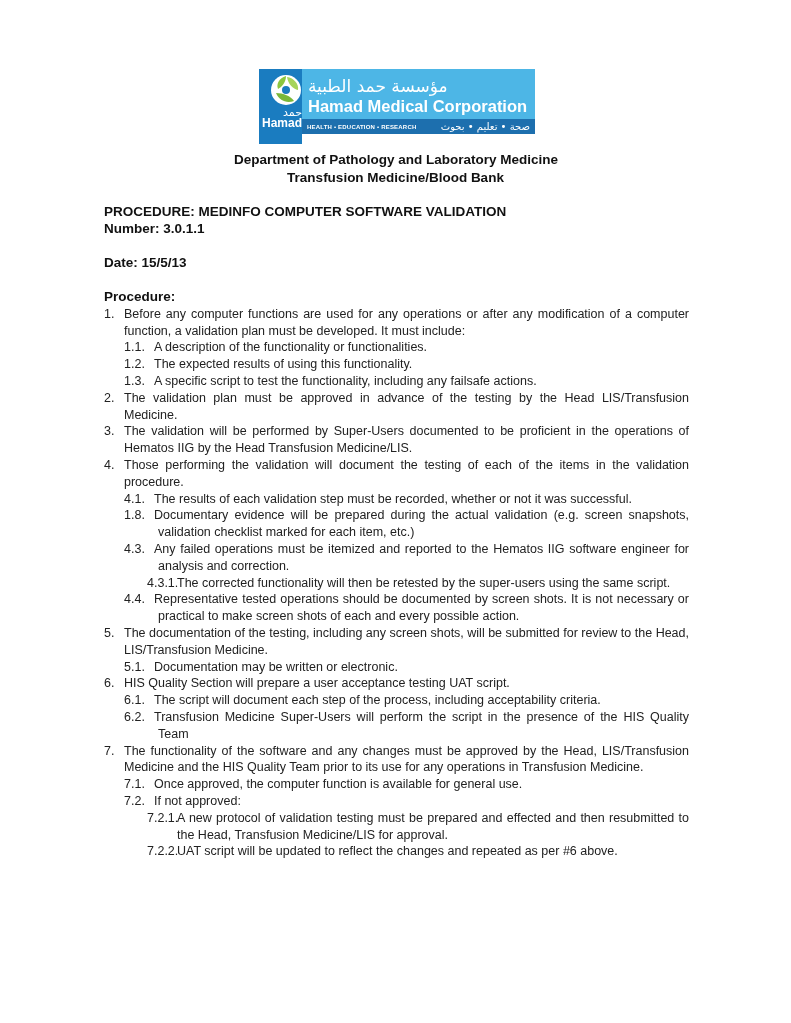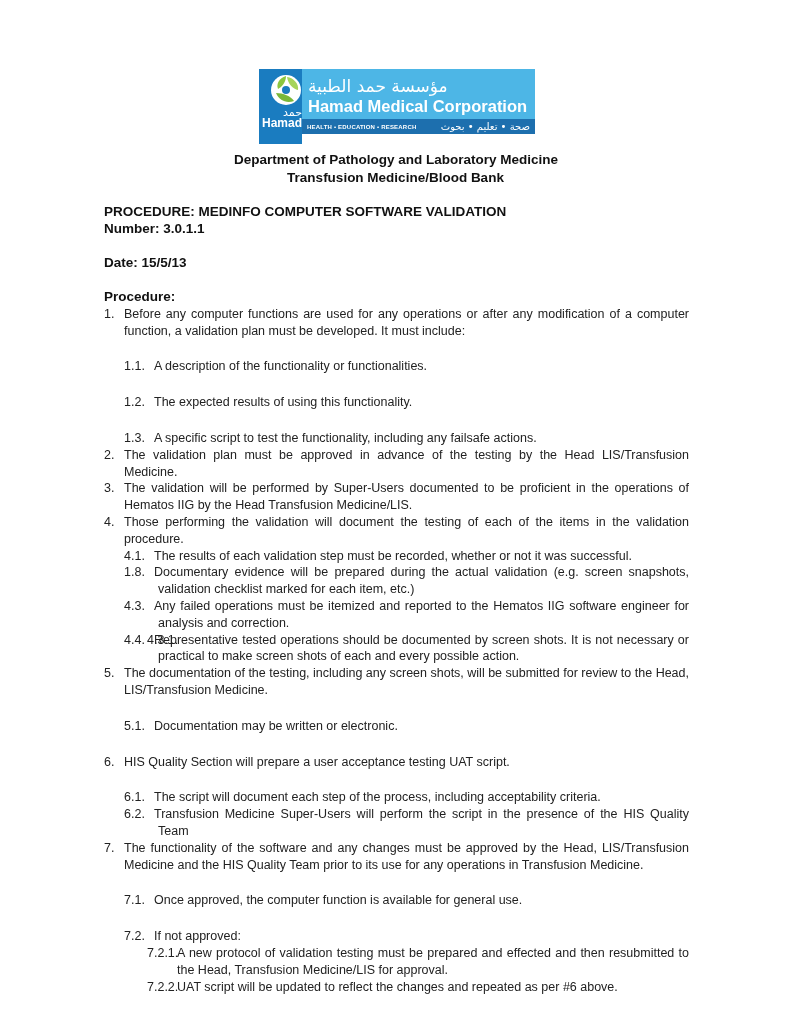--- a/index.html
+++ b/index.html
@@ -27,21 +27,21 @@
     .item { position: relative; text-align: justify; }
     .l1 { padding-left: 20px; }
     .l2 { padding-left: 54px; margin-left: 0; }
     .l3 { padding-left: 73px; }
     .num { position: absolute; left: 0; }
     .l2 .num { left: 20px; }
     .l3 .num { left: 43px; }
     .txt { display: block; }
     .l2 .txt { text-indent: -4px; padding-left: 0; }
     .l3 .txt { text-indent: 0; }
-    .nojust { text-align: left; margin-top: 19px; }
+    .nojust { text-align: left; }
   </style>
 </head>
 <body>
 
 <div class="logo">
   <div class="logo-left">
     <svg class="logo-emblem" viewBox="0 0 32 32">
       <circle cx="16" cy="16" r="15" fill="#ffffff"></circle>
       <path d="M16 2 C 9 4, 6 10, 8 15 C 12 13, 16 8, 16 2 Z" fill="#8cc63f"></path>
       <path d="M17 3 C 24 4, 29 10, 28 16 C 23 15, 18 10, 17 3 Z" fill="#a6d45a"></path>
@@ -106,20 +106,21 @@
   <div class="item l2">
       <span class="num">1.8.</span>
       <span class="txt">Documentary evidence will be prepared during the actual validation (e.g. screen snapshots, validation checklist marked for each item, etc.)</span>
     </div>
   <div class="item l2">
       <span class="num">4.3.</span>
       <span class="txt">Any failed operations must be itemized and reported to the Hematos IIG software engineer for analysis and correction.</span>
     </div>
   <div class="item l3">
       <span class="num">4.3.1.</span>
+      <span class="txt">The corrected functionality will then be retested by the super-users using the same script.</span>
     </div>
   <div class="item l2">
       <span class="num">4.4.</span>
       <span class="txt">Representative tested operations should be documented by screen shots.  It is not necessary or practical to make screen shots of each and every possible action.</span>
     </div>
   <div class="item l1">
       <span class="num">5.</span>
       <span class="txt">The documentation of the testing, including any screen shots, will be submitted for review to the Head, LIS/Transfusion Medicine.</span>
     </div>
   <div class="item l2 nojust">

